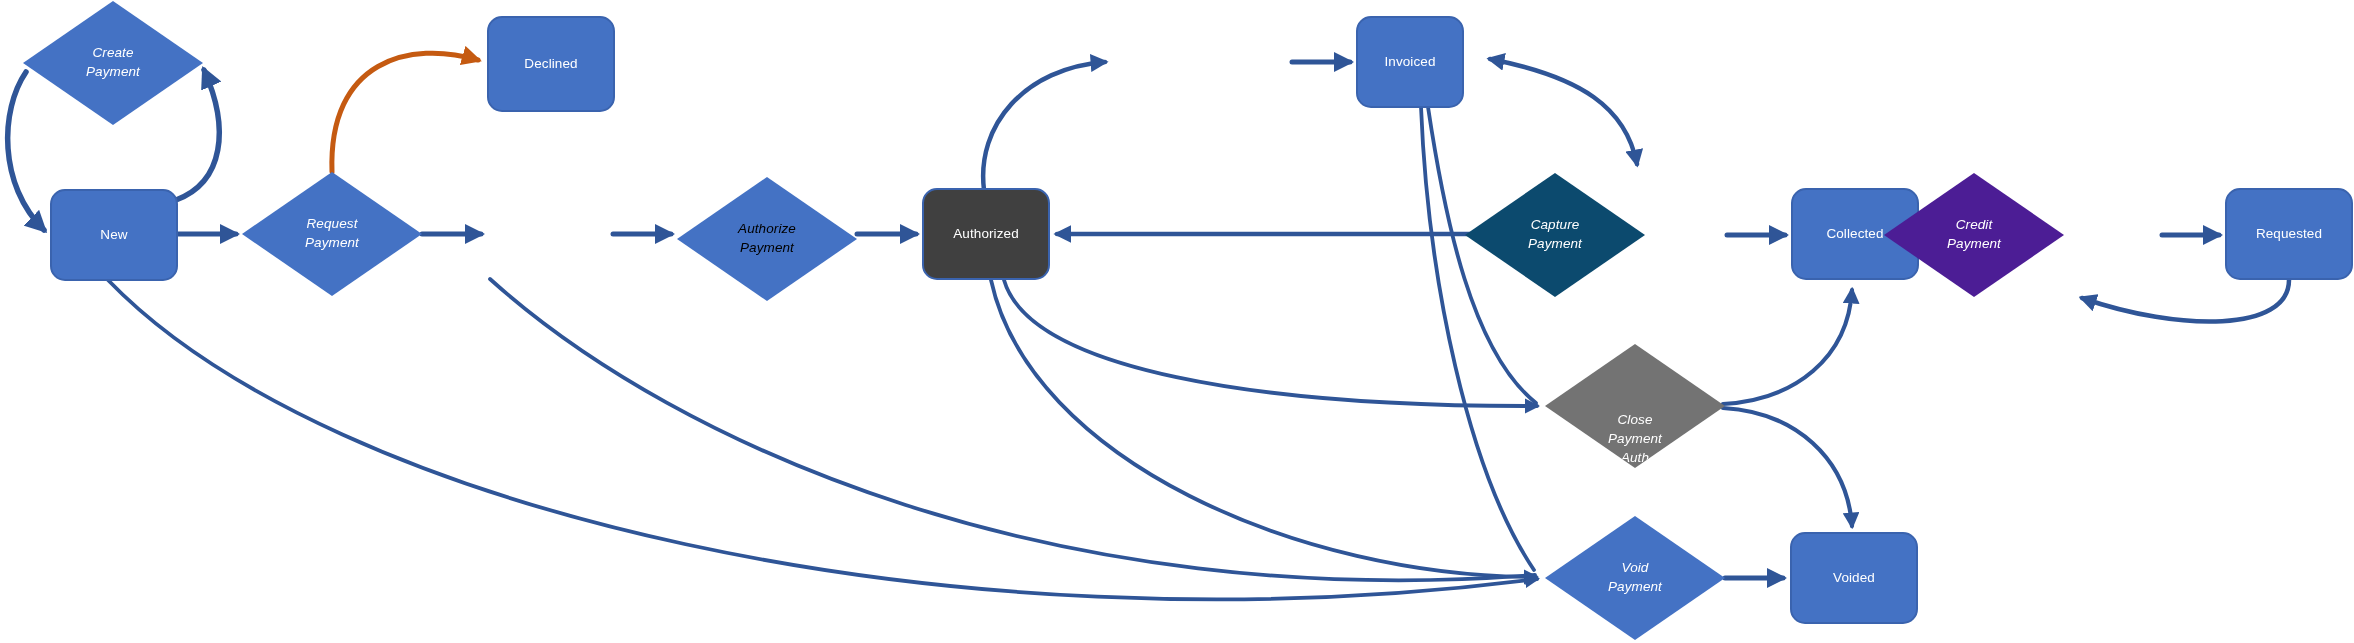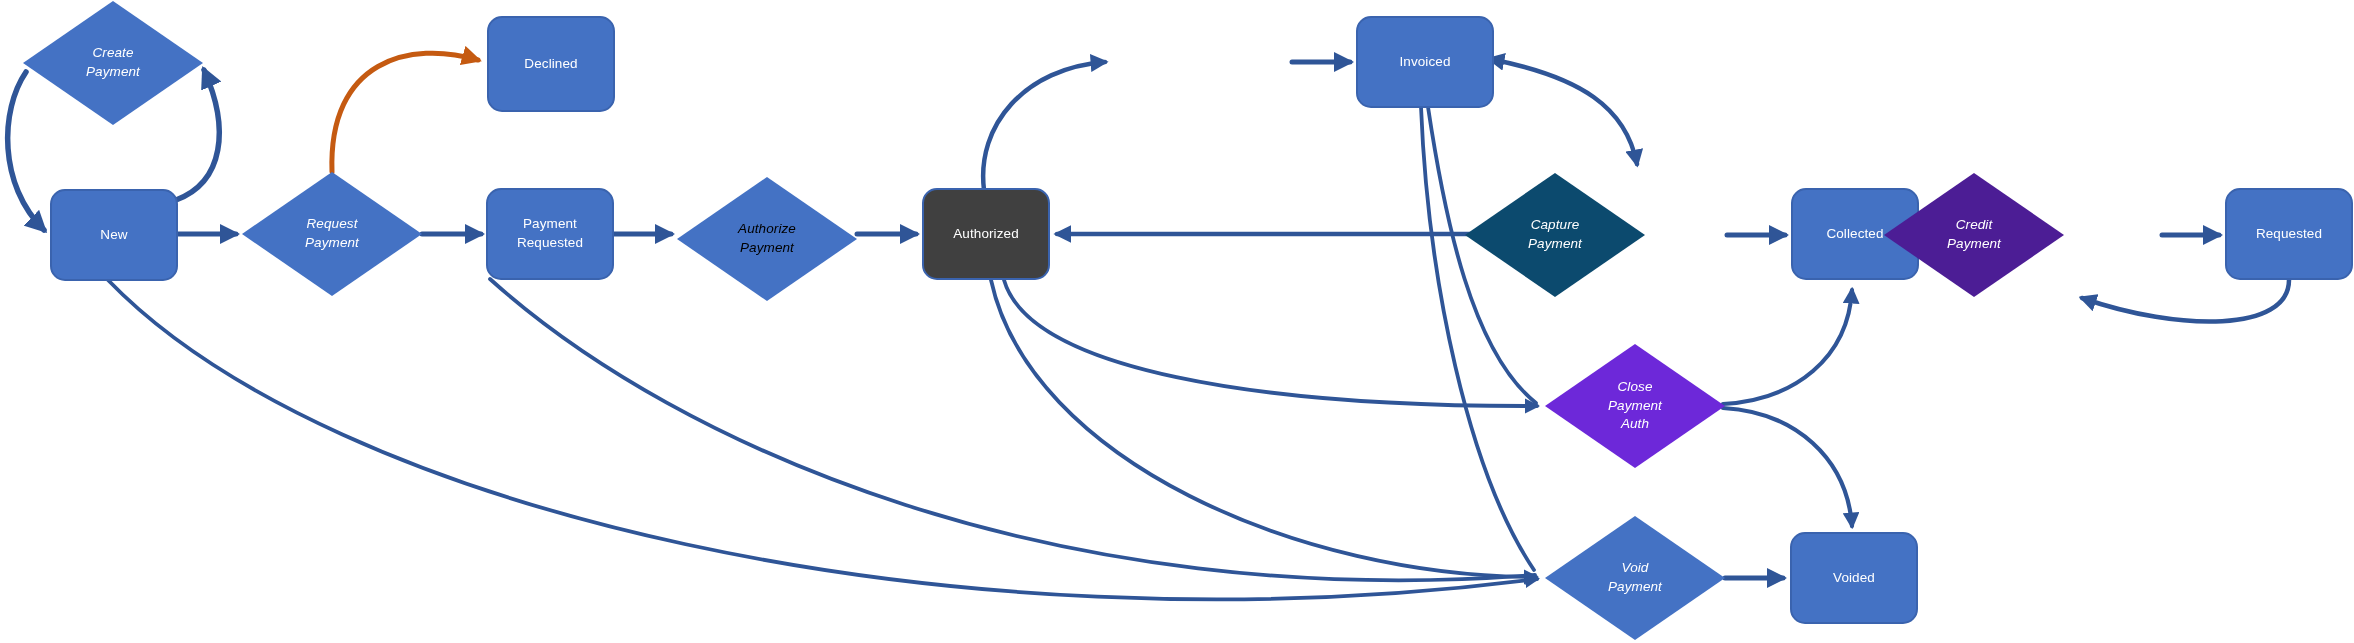--- a/index.html
+++ b/index.html
@@ -97,45 +97,42 @@
     </div>
     <div class="node rounded-rect" style="left: 50px; top: 189px; width: 128px; height: 92px; background: rgb(68, 114, 196); color: rgb(255, 255, 255); border: 2px solid rgb(58, 99, 174);">
       <span class="label">New</span>
     </div>
     <div class="node diamond" style="left: 242px; top: 172px; width: 180px; height: 124px; background: rgb(68, 114, 196); color: rgb(255, 255, 255);">
       <span class="label">Request Payment</span>
     </div>
     <div class="node rounded-rect" style="left: 487px; top: 16px; width: 128px; height: 96px; background: rgb(68, 114, 196); color: rgb(255, 255, 255); border: 2px solid rgb(58, 99, 174);">
       <span class="label">Declined</span>
     </div>
-    <div class="node rounded-rect" style="left: 486px; top: 188px; width: 128px; height: 92px; background: rgb(68, 114, 196); color: rgb(255, 255, 255); border: 2px solid rgb(58, 99, 174);">
-      <span class="label">Payment Requested</span>
-    </div>
     <div class="node diamond" style="left: 677px; top: 177px; width: 180px; height: 124px; background: rgb(68, 114, 196); color: #000000;">
       <span class="label">Authorize Payment</span>
     </div>
     <div class="node rounded-rect" style="left: 922px; top: 188px; width: 128px; height: 92px; background: #404040; color: rgb(255, 255, 255); border: 2px solid rgb(58, 99, 174);">
       <span class="label">Authorized</span>
     </div>
-    <div class="node rounded-rect" style="left: 1356px; top: 16px; width: 138px; height: 92px; background: rgb(68, 114, 196); color: rgb(255, 255, 255); border: 2px solid rgb(58, 99, 174);">
+    <div class="node rounded-rect" style="left: 1356px; top: 16px; width: 108px; height: 92px; background: rgb(68, 114, 196); color: rgb(255, 255, 255); border: 2px solid rgb(58, 99, 174);">
       <span class="label">Invoiced</span>
     </div>
     <div class="node diamond" style="left: 1465px; top: 173px; width: 180px; height: 124px; background: #0c4a6e; color: rgb(255, 255, 255);">
       <span class="label">Capture Payment</span>
     </div>
     <div class="node rounded-rect" style="left: 1791px; top: 188px; width: 128px; height: 92px; background: rgb(68, 114, 196); color: rgb(255, 255, 255); border: 2px solid rgb(58, 99, 174);">
       <span class="label">Collected</span>
     </div>
     <div class="node diamond" style="left: 1884px; top: 173px; width: 180px; height: 124px; background: #4c1d95; color: rgb(255, 255, 255);">
       <span class="label">Credit Payment</span>
     </div>
     <div class="node rounded-rect" style="left: 2225px; top: 188px; width: 128px; height: 92px; background: rgb(68, 114, 196); color: rgb(255, 255, 255); border: 2px solid rgb(58, 99, 174);">
       <span class="label">Requested</span>
     </div>
-    <div class="node diamond" style="left: 1545px; top: 344px; width: 180px; height: 124px; background: #6d28d9; color: rgb(255, 255, 255);">
+    <div class="node diamond" style="left: 1545px; top: 344px; width: 180px; height: 124px; background: #737373; color: rgb(255, 255, 255); align-items: flex-end;">
       <span class="label">Close Payment Auth</span>
     </div>
     <div class="node diamond" style="left: 1545px; top: 516px; width: 180px; height: 124px; background: rgb(68, 114, 196); color: rgb(255, 255, 255);">
       <span class="label">Void Payment</span>
     </div>
     <div class="node rounded-rect" style="left: 1790px; top: 532px; width: 128px; height: 92px; background: rgb(68, 114, 196); color: rgb(255, 255, 255); border: 2px solid rgb(58, 99, 174);">
       <span class="label">Voided</span>
     </div>
   </div>
 

